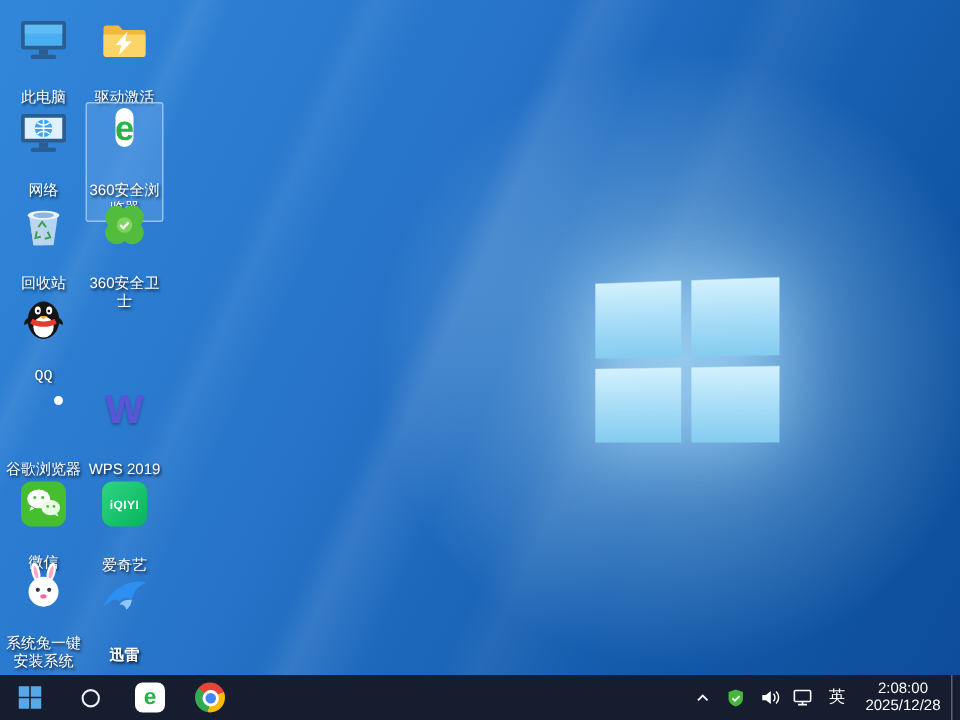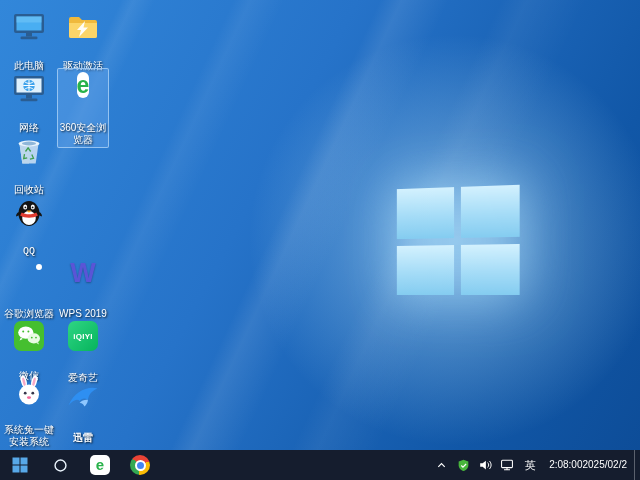--- a/index.html
+++ b/index.html
@@ -52,22 +52,22 @@
 
   
   .taskbar { position:absolute; left:0; bottom:0; width:640px; height:30px; background:#151d2e;
     display:flex; align-items:stretch; z-index:5; }
   .tb-left { display:flex; align-items:center; }
   .tb-btn { width:40px; height:30px; display:flex; align-items:center; justify-content:center; }
   .tb-btn svg { display:block; }
   .tb-right { margin-left:auto; display:flex; align-items:center; }
   .tray-ic { width:22px; height:30px; display:flex; align-items:center; justify-content:center; }
   .ime { color:#fff; font-size:11px; width:24px; height:30px; line-height:30px; text-align:center; }
-  .clock { color:#fff; font-size:10px; line-height:11.5px; text-align:left; padding:0 7px;
-    display:flex; flex-direction:row; justify-content:center; }
+  .clock { color:#fff; font-size:10px; line-height:11.5px; text-align:center; padding:0 7px;
+    display:flex; flex-direction:column; justify-content:center; }
   .show-desktop { width:6px; height:30px; border-left:1px solid rgba(255,255,255,.3); }
 </style>
 </head>
 <body>
 
 <div class="desktop">
   <div class="glow"></div>
   <div class="rays"></div>
 
   <div class="winlogo">
@@ -121,20 +121,35 @@
     <div class="dicon-img">
           <svg viewBox="0 0 34 34">
             <path d="M7.5 11l2.8 19.5h13.4L26.5 11z" fill="#cfe3f4" opacity="0.85"></path>
             <path d="M7.5 11l2.8 19.5h6.7V11z" fill="#bcd6ec"></path>
             <ellipse cx="17" cy="10.5" rx="10.5" ry="3" fill="#e9f4fc"></ellipse>
             <ellipse cx="17" cy="10.5" rx="7" ry="1.9" fill="#8fb6d8"></ellipse>
             <path d="M13.5 18.5l2.6-3.6 2.6 3.6M19.8 21.5l1.7 3.8-3.6 0.9M12.5 21.2l-0.8 4.4 3.5-0.8" stroke="#3f9e4e" stroke-width="1.3" fill="none"></path>
           </svg>
         </div>
     <div class="dicon-label">回收站</div>
+  </div>
+      <div class="dicon" style="left: 57px; top: 130px;">
+    <div class="dicon-img">
+          <svg viewBox="0 0 34 34">
+            <g fill="#52bd3c">
+              <circle cx="11.8" cy="11.8" r="7.6"></circle>
+              <circle cx="22.2" cy="11.8" r="7.6"></circle>
+              <circle cx="11.8" cy="22.2" r="7.6"></circle>
+              <circle cx="22.2" cy="22.2" r="7.6"></circle>
+            </g>
+            <circle cx="17" cy="17" r="5.2" fill="#7fd45e"></circle>
+            <path d="M14.2 17l2 2 3.6-3.8" stroke="#fff" stroke-width="1.6" fill="none"></path>
+          </svg>
+        </div>
+    <div class="dicon-label">360安全卫士</div>
   </div>
       <div class="dicon" style="left: 3px; top: 192px; font-family: Liberation Mono, monospace;">
     <div class="dicon-img">
           <svg viewBox="0 0 34 34">
             <ellipse cx="17" cy="18.5" rx="10.5" ry="12.5" fill="#141414"></ellipse>
             <ellipse cx="13.2" cy="12" rx="2" ry="2.6" fill="#fff"></ellipse>
             <ellipse cx="20.8" cy="12" rx="2" ry="2.6" fill="#fff"></ellipse>
             <circle cx="13.4" cy="12.4" r="0.9" fill="#141414"></circle>
             <circle cx="20.6" cy="12.4" r="0.9" fill="#141414"></circle>
             <ellipse cx="17" cy="23" rx="6.8" ry="7" fill="#fff"></ellipse>
@@ -249,18 +264,18 @@
       </button>
       <button class="tray-ic">
         <svg viewBox="0 0 16 16" width="14" height="14">
           <rect x="1.8" y="2.6" width="12.4" height="8.4" rx="1" fill="none" stroke="#fff" stroke-width="1.2"></rect>
           <path d="M8 11v2.2M4.6 13.4h6.8" stroke="#fff" stroke-width="1.2" fill="none"></path>
         </svg>
       </button>
       <button class="ime">英</button>
       <button class="clock">
         <span>2:08:00</span>
-        <span>2025/02/2</span>
+        <span>2025/12/28</span>
       </button>
       <button class="show-desktop"></button>
     </div>
   </div>
 </div>
 
 </body></html>

